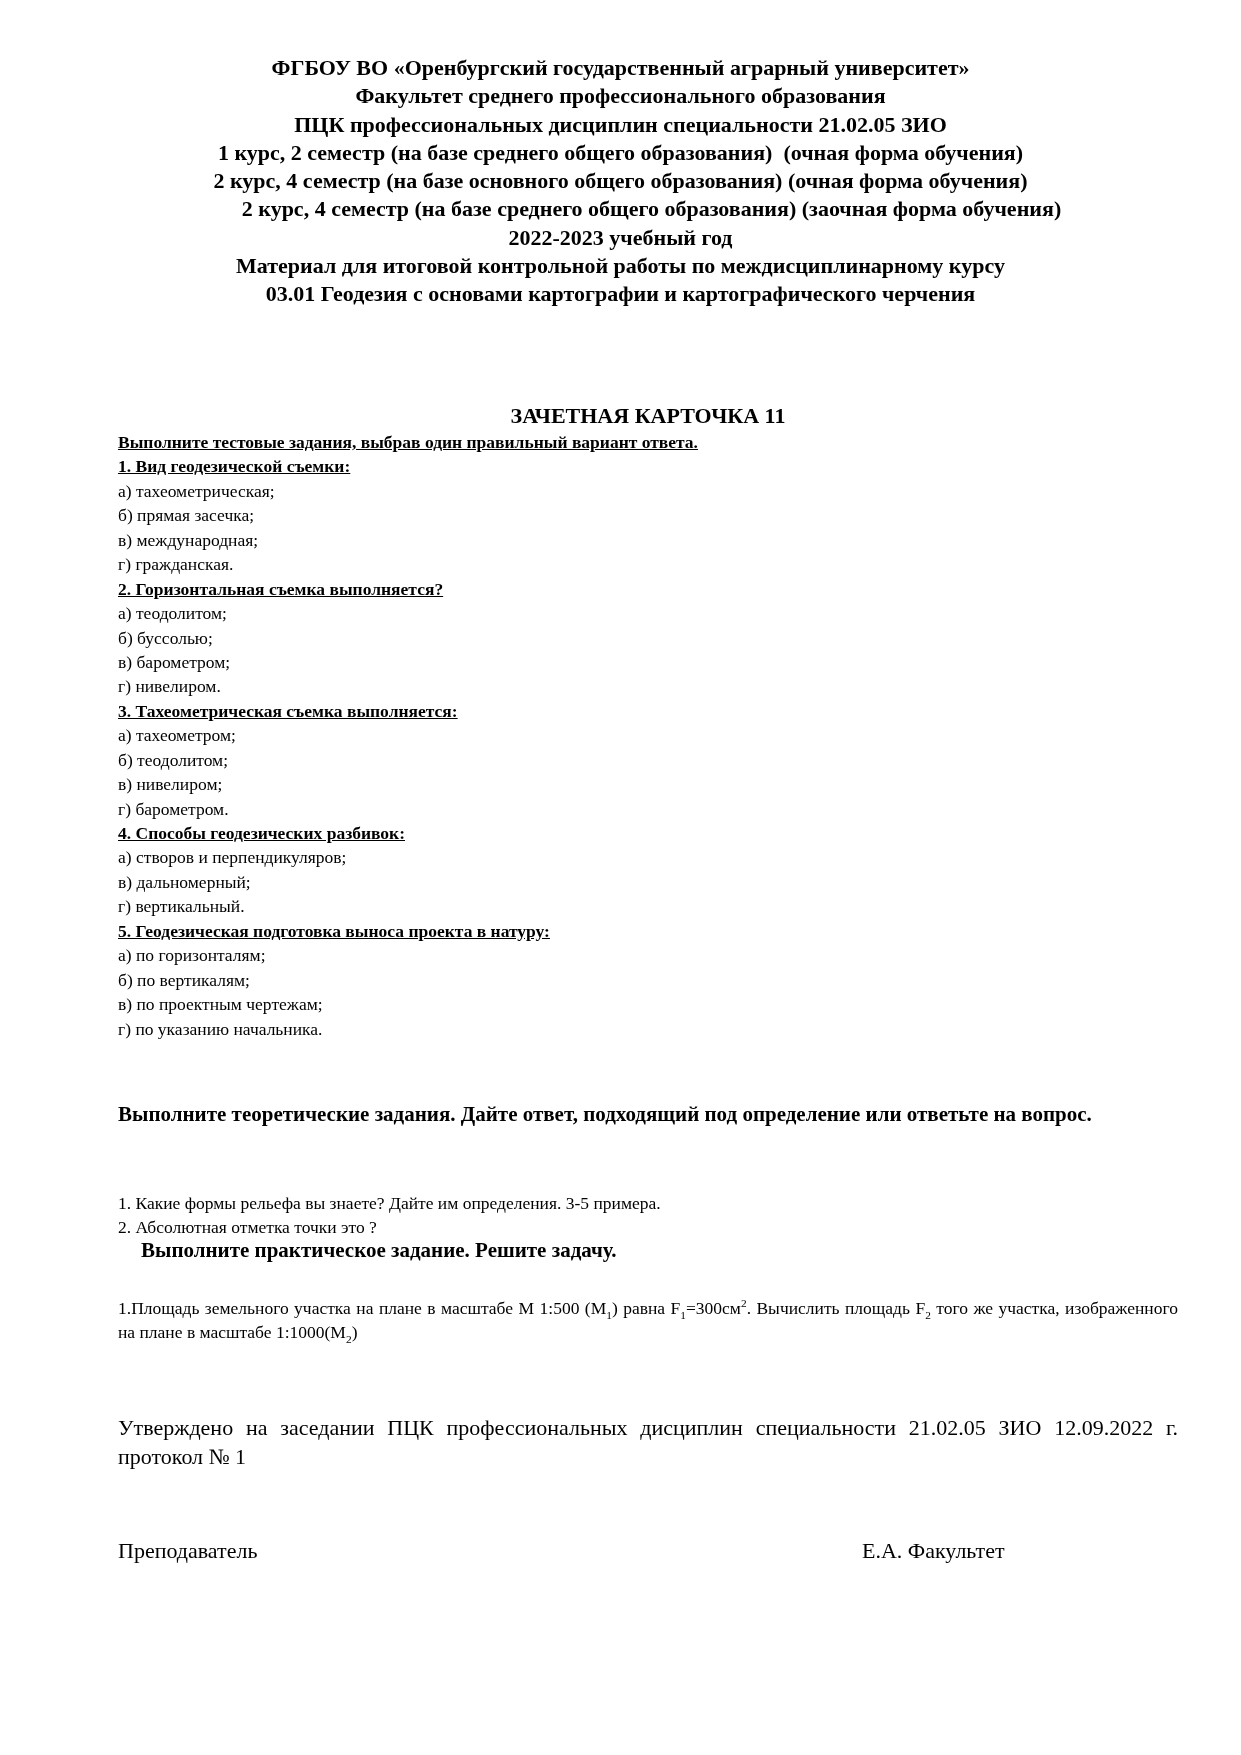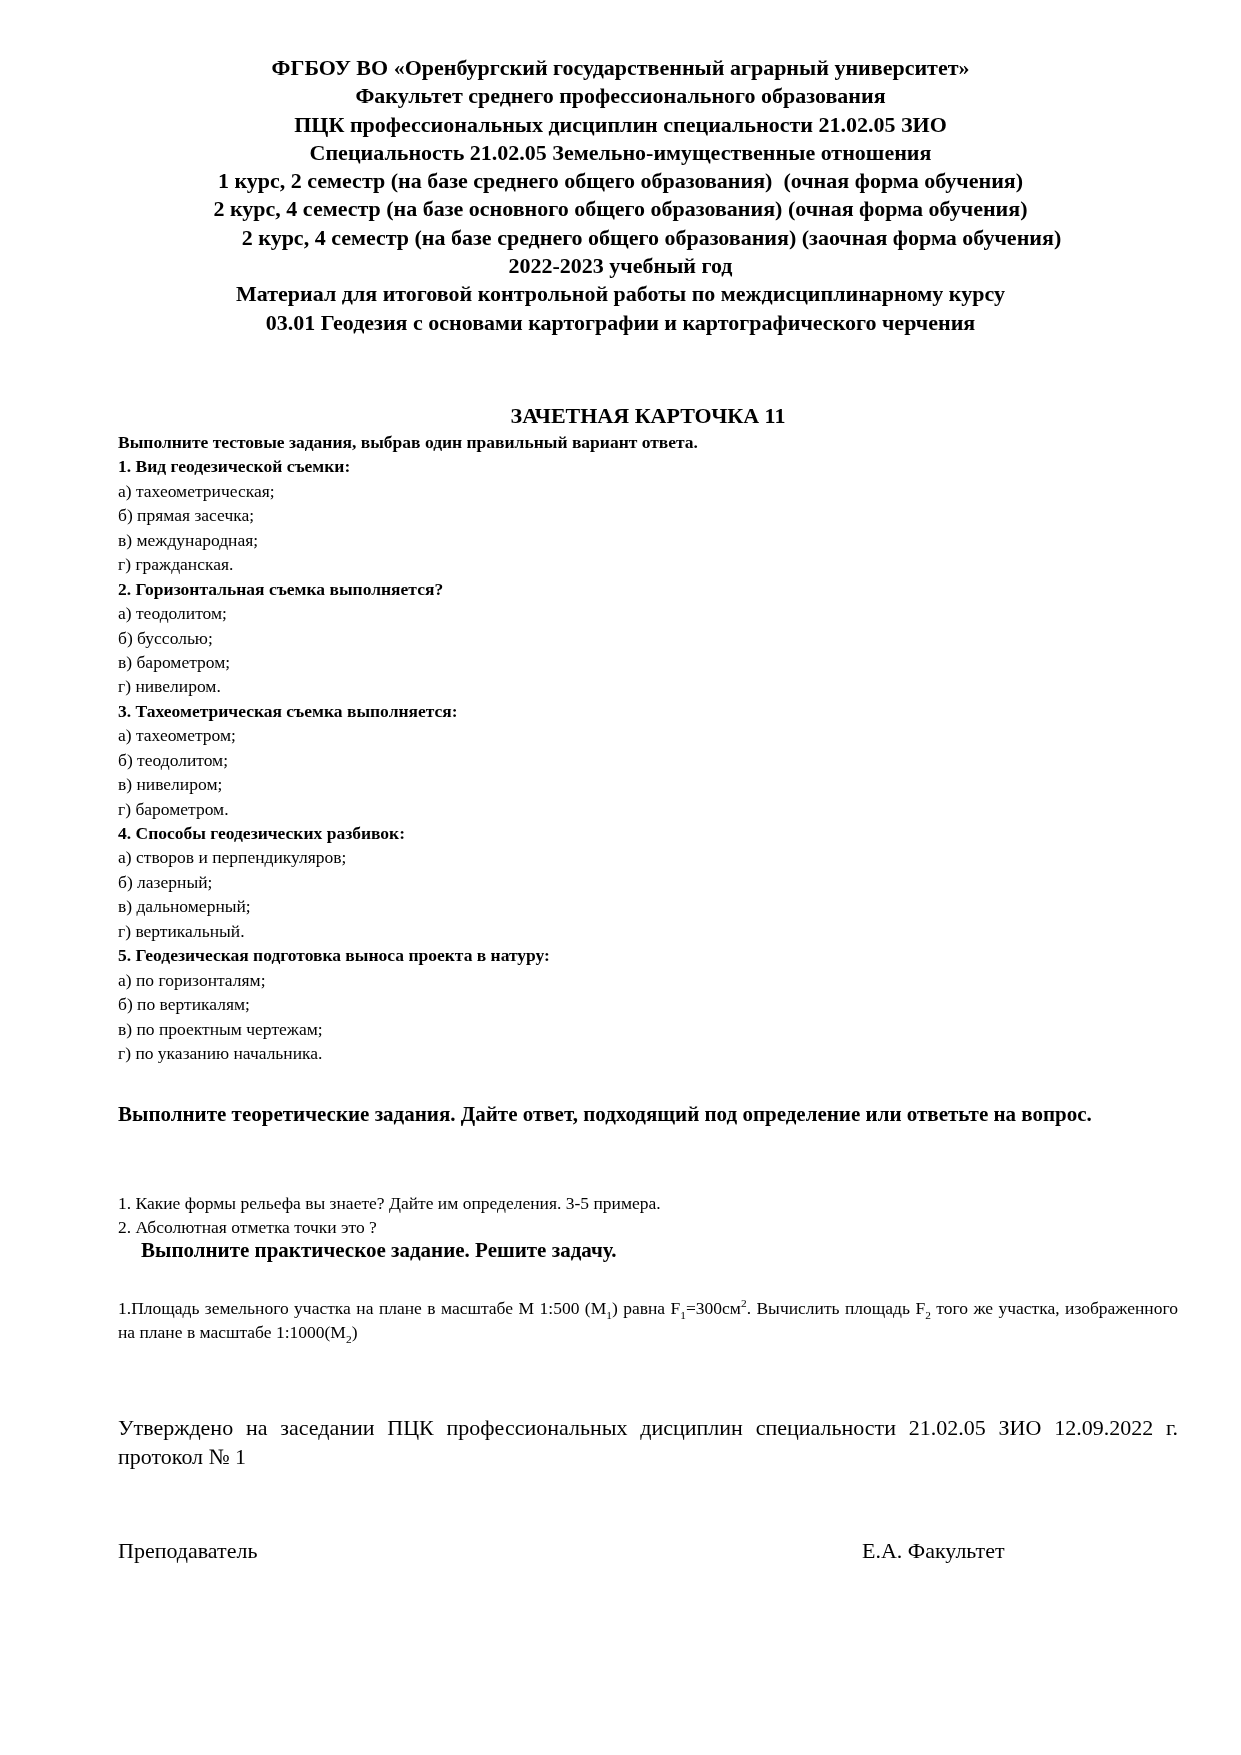--- a/index.html
+++ b/index.html
@@ -6,40 +6,39 @@
   body { width: 1241px; height: 1755px; position: relative; overflow: hidden;
          font-family: "Liberation Serif", "DejaVu Serif", serif; color: #000; }
   .page { position: absolute; left: 0; top: 0; width: 1137px; height: 1755px; }
   .header { position: absolute; left: 0; top: 54px; width: 1241px; text-align: center; }
   .header .hl { font-weight: bold; font-size: 22px; line-height: 28.3px; height: 28.3px; white-space: pre; }
   .header .hl.shift { padding-left: 62px; font-family: Liberation Serif, serif; }
   .card-title { position: absolute; left: 0; width: 1296px; top: 403px; text-align: center;
                 font-weight: bold; font-size: 22px; line-height: 26px; }
   .tests { position: absolute; left: 118px; top: 430px; width: 1060px; }
   .tests .line { font-size: 17.5px; line-height: 24.45px; height: 24.45px; white-space: pre; }
-  .tests .b { font-weight: bold; }
+  .tests .b { font-weight: bold; text-decoration: underline; }
   .section-h { position: absolute; left: 118px; width: 1060px; font-weight: bold;
                font-size: 21px; line-height: 29px; text-align: justify; text-align-last: left; }
   .body-l { position: absolute; left: 118px; width: 1060px; font-size: 17.5px; line-height: 24px; margin-top: 34px; }
   .justify { text-align: justify; }
   .approval { position: absolute; left: 118px; top: 1413px; width: 1060px; font-size: 22px;
               line-height: 29px; text-align: justify; }
   .sign { position: absolute; top: 1538px; font-size: 22px; line-height: 26px; }
   sub, sup { font-size: 65%; line-height: 0; }
 </style>
 </head>
 <body>
 
 <div class="page">
 
   <div class="header">
     <div class="hl">ФГБОУ ВО «Оренбургский государственный аграрный университет»</div>
     <div class="hl">Факультет среднего профессионального образования</div>
     <div class="hl">ПЦК профессиональных дисциплин специальности 21.02.05 ЗИО</div>
-    <div class="hl">Специальность 21.02.05 Земельно-имущественные отношения</div>
     <div class="hl">1 курс, 2 семестр (на базе среднего общего образования)  (очная форма обучения)</div>
     <div class="hl">2 курс, 4 семестр (на базе основного общего образования) (очная форма обучения)</div>
     <div class="hl shift">2 курс, 4 семестр (на базе среднего общего образования) (заочная форма обучения)</div>
     <div class="hl">2022-2023 учебный год</div>
     <div class="hl">Материал для итоговой контрольной работы по междисциплинарному курсу</div>
     <div class="hl">03.01 Геодезия с основами картографии и картографического черчения</div>
   </div>
 
   <div class="card-title">ЗАЧЕТНАЯ КАРТОЧКА 11</div>
 
@@ -59,21 +58,20 @@
     <div class="line">г) нивелиром.</div>
 
     <div class="line b">3. Тахеометрическая съемка выполняется:</div>
     <div class="line">а) тахеометром;</div>
     <div class="line">б) теодолитом;</div>
     <div class="line">в) нивелиром;</div>
     <div class="line">г) барометром.</div>
 
     <div class="line b">4. Способы геодезических разбивок:</div>
     <div class="line">а) створов и перпендикуляров;</div>
-    <div class="line">б) лазерный;</div>
     <div class="line">в) дальномерный;</div>
     <div class="line">г) вертикальный.</div>
 
     <div class="line b">5. Геодезическая подготовка выноса проекта в натуру:</div>
     <div class="line">а) по горизонталям;</div>
     <div class="line">б) по вертикалям;</div>
     <div class="line">в) по проектным чертежам;</div>
     <div class="line">г) по указанию начальника.</div>
   </div>
 

